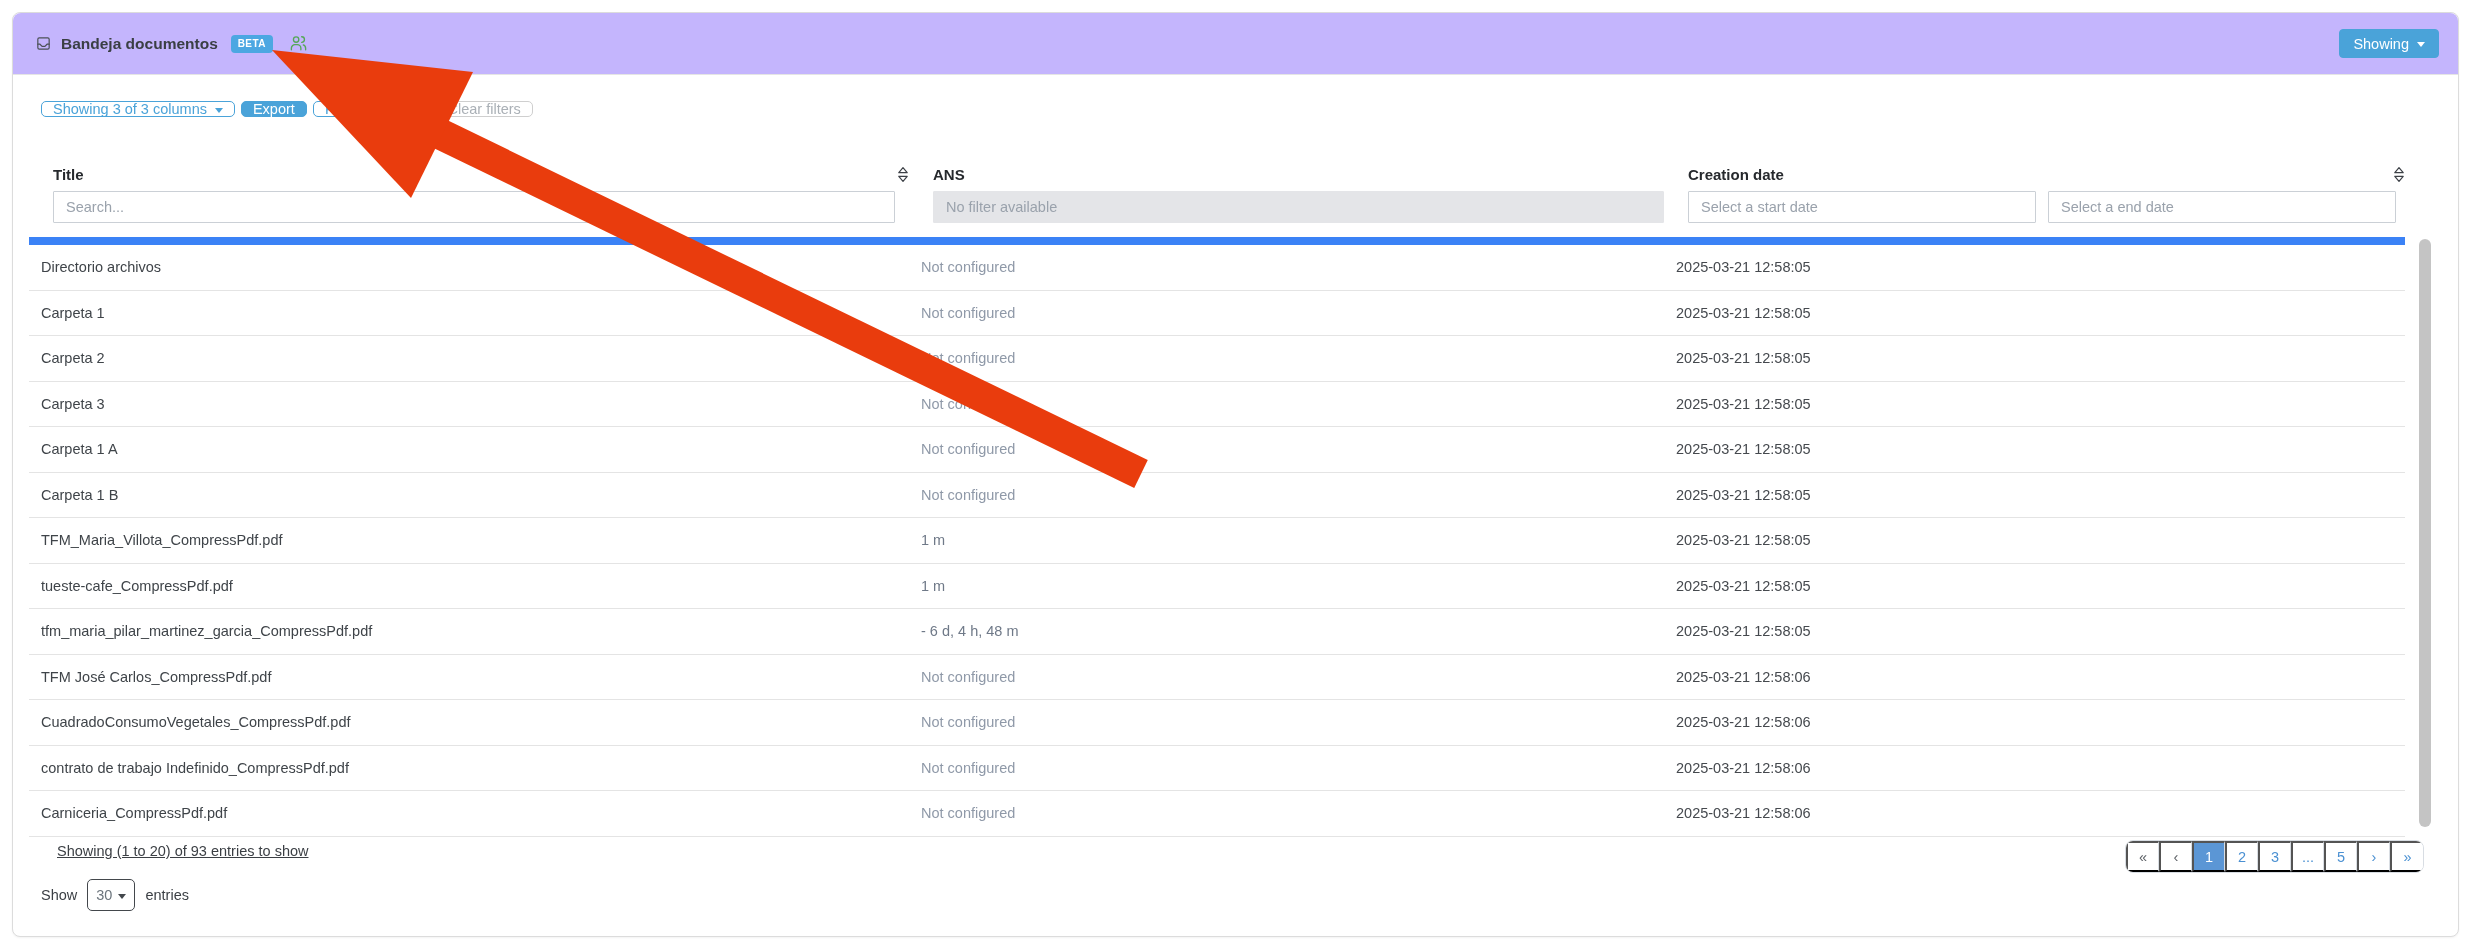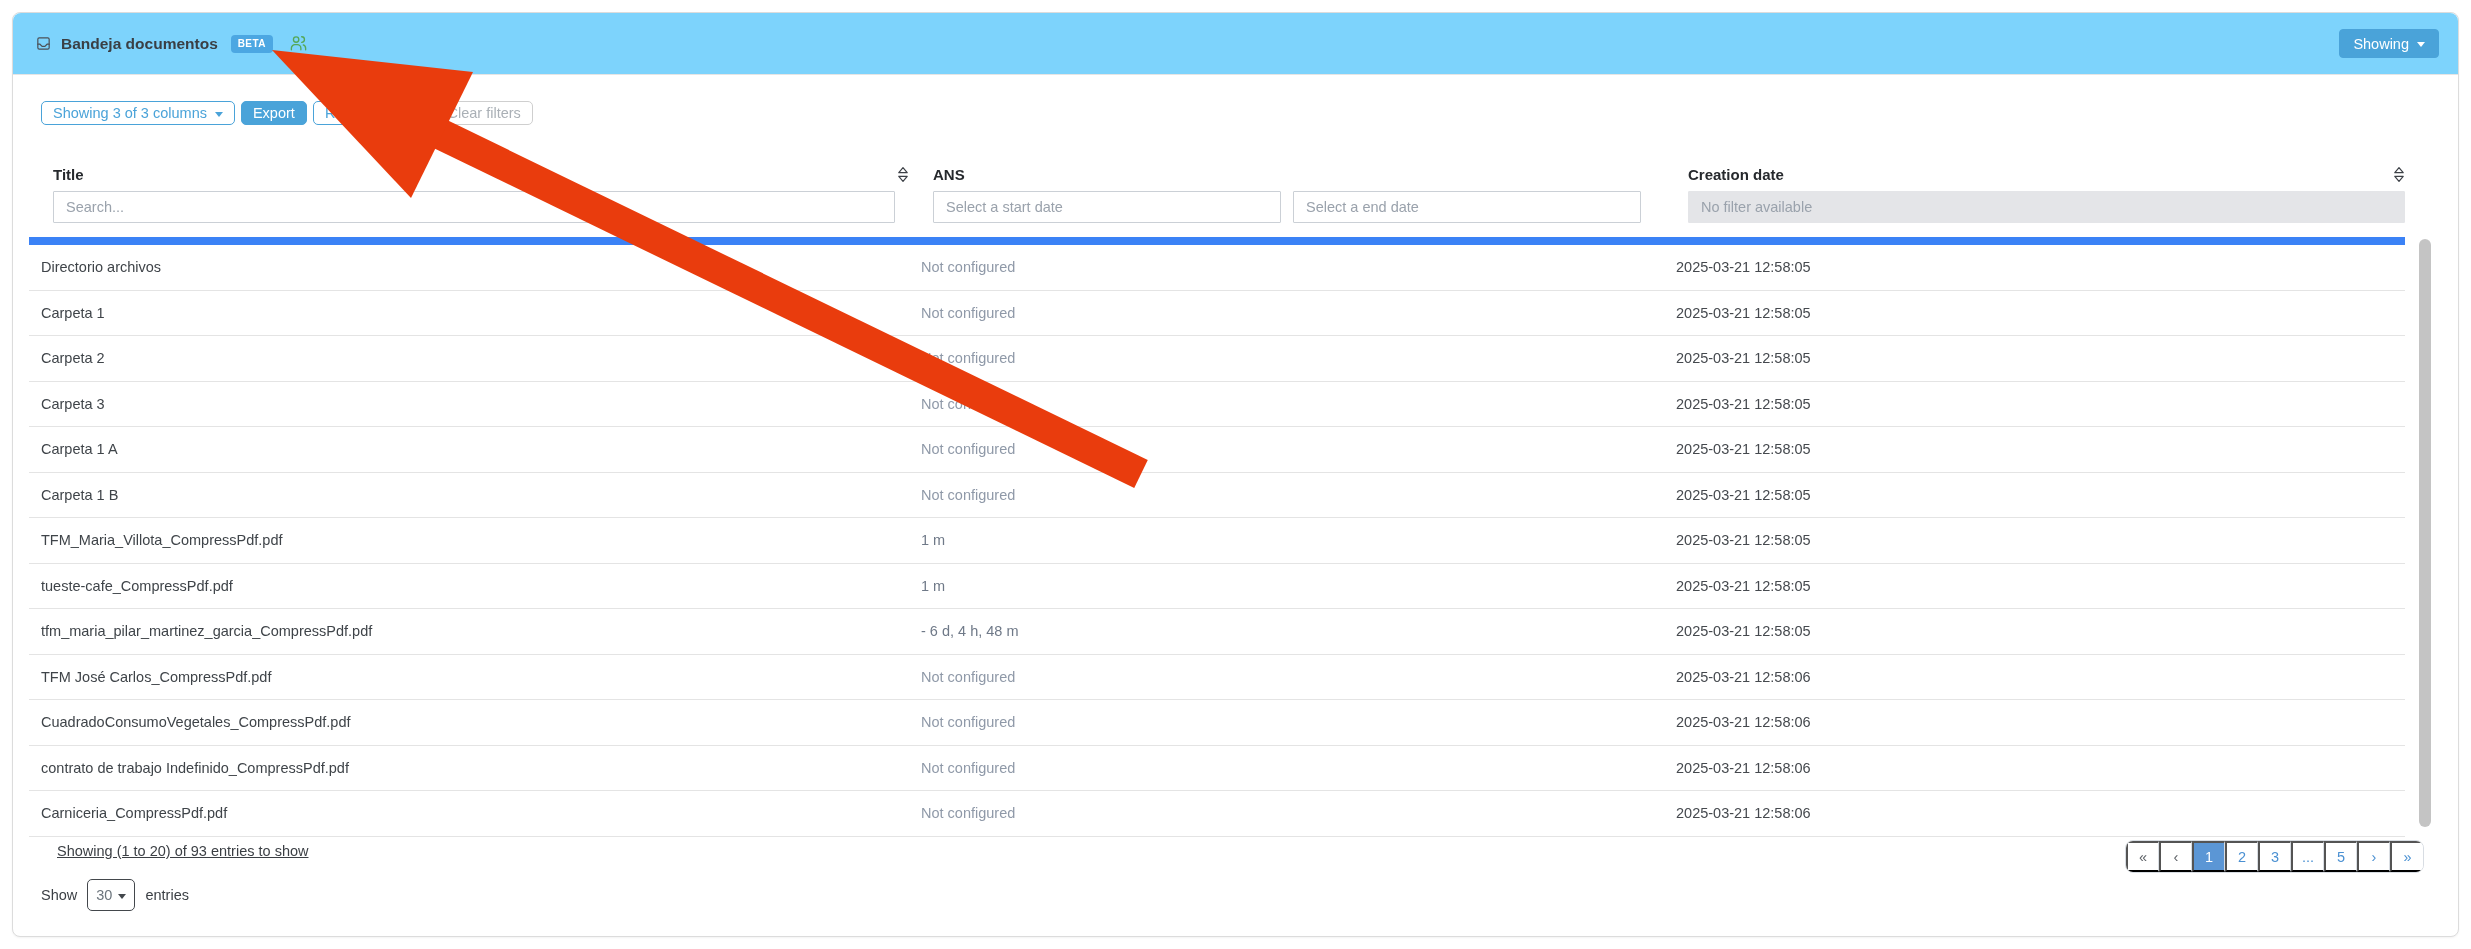--- a/index.html
+++ b/index.html
@@ -5,38 +5,38 @@
   * { margin:0; padding:0; box-sizing:border-box; }
   html,body { width:2471px; height:949px; background:#ffffff; overflow:hidden;
               font-family:"Liberation Sans","DejaVu Sans",sans-serif; color:#3f4449; }
 
   .card { position:absolute; left:12px; top:12px; width:2447px; height:925px;
           background:#fff; border:1px solid #dcdcdc; border-radius:8px;
           box-shadow:0 1px 2px rgba(0,0,0,.05); }
 
   
   .card-header { position:absolute; left:0; top:0; right:0; height:62px;
-                 background:#7dd3fc; border-bottom:1px solid #e5e5e5;
+                 background:#c4b5fd; border-bottom:1px solid #e5e5e5;
                  border-radius:8px 8px 0 0; display:flex; align-items:center; padding:0 19px 0 22px; }
   .hdr-title { font-size:15.5px; font-weight:700; color:#3a3f44; margin-left:9px; }
   .badge { background:var(--badge-bg,#4ca7e2); color:#fff; font-size:10px; font-weight:700;
            letter-spacing:.4px; padding:3px 7px 4px; border-radius:4px; margin-left:13px; }
   .users-ic { margin-left:15px; display:flex; }
   .spacer { flex:1; }
   .btn-options { background:var(--accent,#4aa3d9); color:#fff; border:1px solid var(--accent,#4aa3d9);
                  border-radius:4px; height:29px; padding:0 13px; font-size:14.5px;
                  display:inline-flex; align-items:center; cursor:pointer; }
 
   .caret { display:inline-block; width:0; height:0; border-left:4.5px solid transparent;
            border-right:4.5px solid transparent; border-top:5px solid currentColor;
            margin-left:8px; position:relative; top:1px; }
 
   
   .toolbar { position:absolute; left:28px; top:88px; height:32px; display:flex; gap:6px; }
-  .btn { height:24px; border-radius:5px; font-size:14.5px; display:inline-flex;
+  .btn { height:16px; border-radius:5px; font-size:14.5px; display:inline-flex;
          align-items:center; padding:0 11px; cursor:pointer; background:#fff; }
   .btn-outline { border:1px solid var(--accent,#4aa3d9); color:var(--accent,#4aa3d9); }
   .btn-solid   { border:1px solid var(--accent,#4aa3d9); background:var(--accent,#4aa3d9); color:#fff; }
   .btn-disabled{ border:1px solid #cfcfcf; color:#aab0b6; cursor:default; }
 
   
   .tgrid { display:grid; grid-template-columns:880px 755px 741px; }
   .thead-labels { position:absolute; left:28px; top:148px; width:2376px; height:26px; }
   .th { display:flex; align-items:center; justify-content:space-between; padding:0 12px;
         font-size:15px; font-weight:700; color:#26292d;gap:48px; }
@@ -149,25 +149,25 @@
         </svg>
       </span>
     </div>
   </div>
 
   <div class="filters tgrid">
     <div class="fcell title-f">
       <input class="inp" type="text" placeholder="Search..." style="">
     </div>
     <div class="fcell">
+      <input class="inp inp-disabled" type="text" disabled="" placeholder="No filter available" style="">
+    </div>
+    <div class="fcell">
       <input class="inp date-inp" type="text" placeholder="Select a start date" style="">
       <input class="inp date-inp" type="text" placeholder="Select a end date" style="">
-    </div>
-    <div class="fcell">
-      <input class="inp inp-disabled" type="text" disabled="" placeholder="No filter available" style="">
     </div>
   </div>
 
   <div class="tbody">
       <div class="trow tgrid">
         <div class="tcell ">Directorio archivos</div>
         <div class="tcell ans-none">Not configured</div>
         <div class="tcell date-cell">2025-03-21 12:58:05</div>
       </div>
       <div class="trow tgrid">

